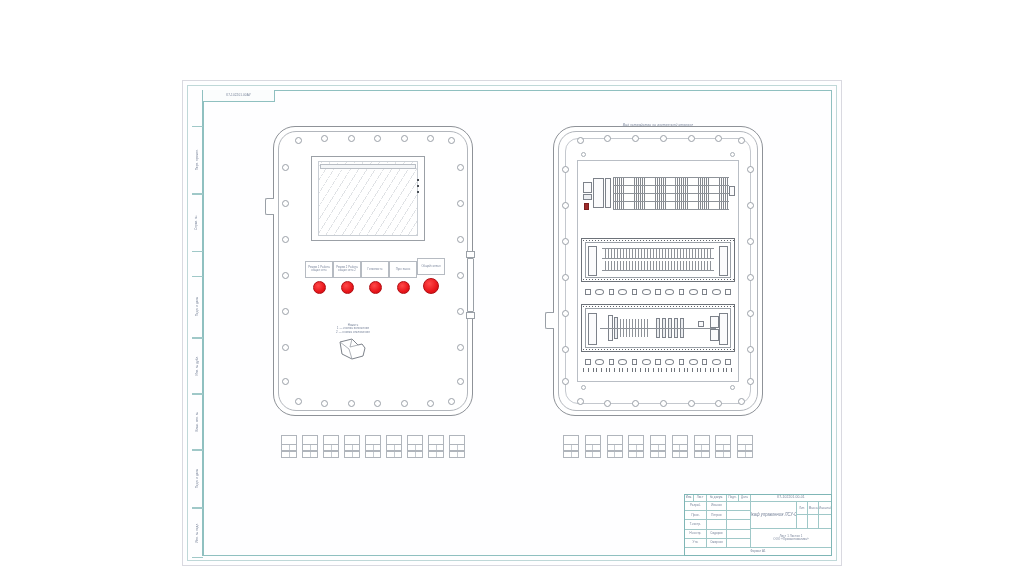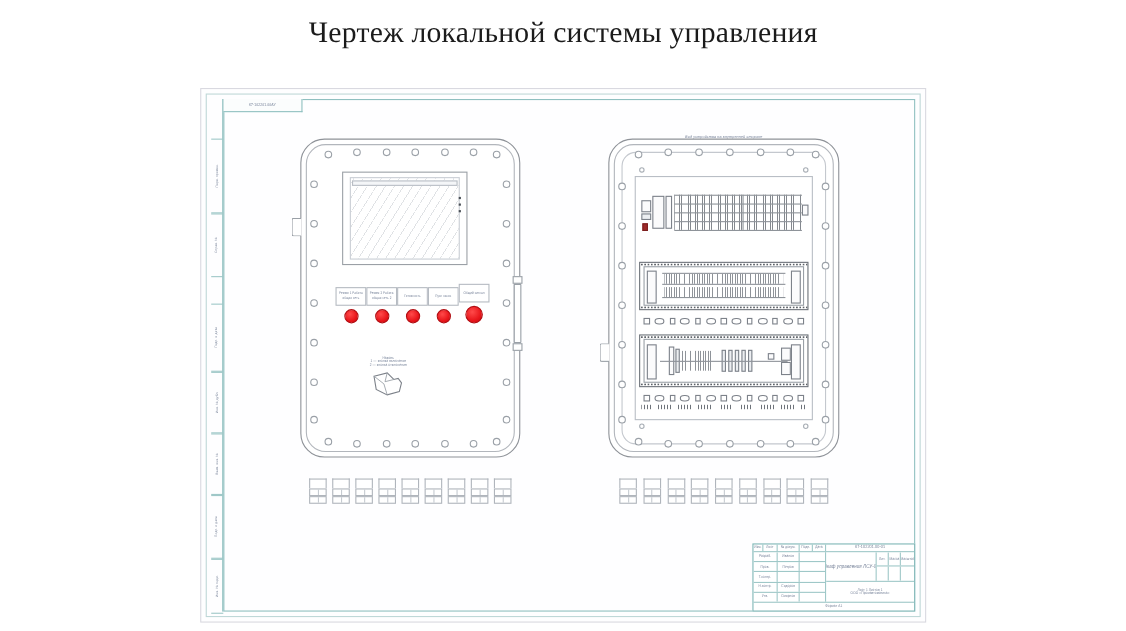--- a/index.html
+++ b/index.html
@@ -219,21 +219,20 @@
     display:flex;align-items:center;justify-content:center;text-align:center;
   }
   .tb-main .micro{font-size:4px;font-style:italic;}
   .tb-code .micro{font-size:3.4px;}
 </style>
 </head>
 <body>
 
 <div class="page">
 
-  <div class="title">Чертеж локальной системы управления</div>
 
   <div class="sheet">
     <div class="frame-outer"></div>
     <div class="frame-inner"></div>
 
     <div class="code-box">
       <span class="micro">К7-102201.00АУ</span>
     </div>
 
     <div class="margin-col">

